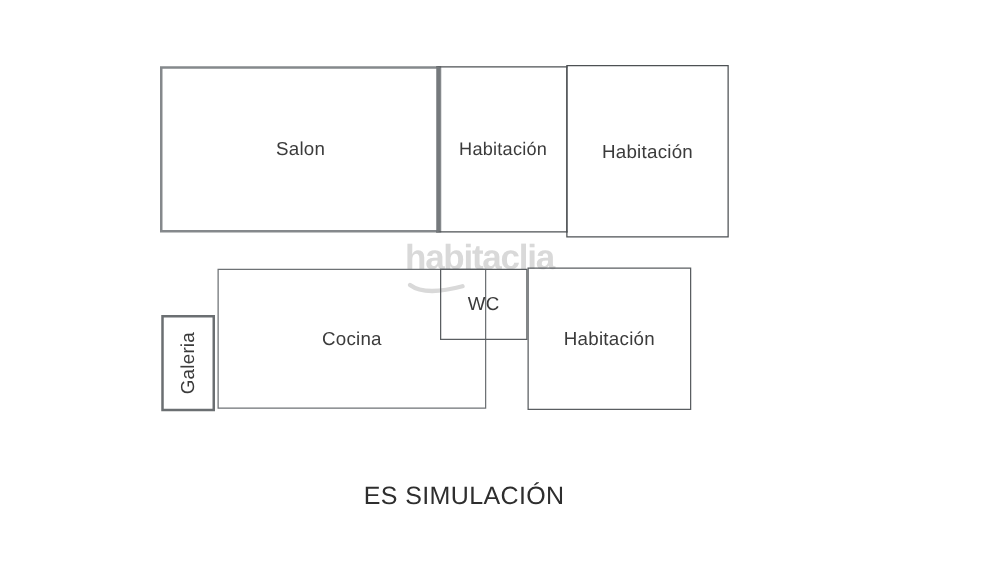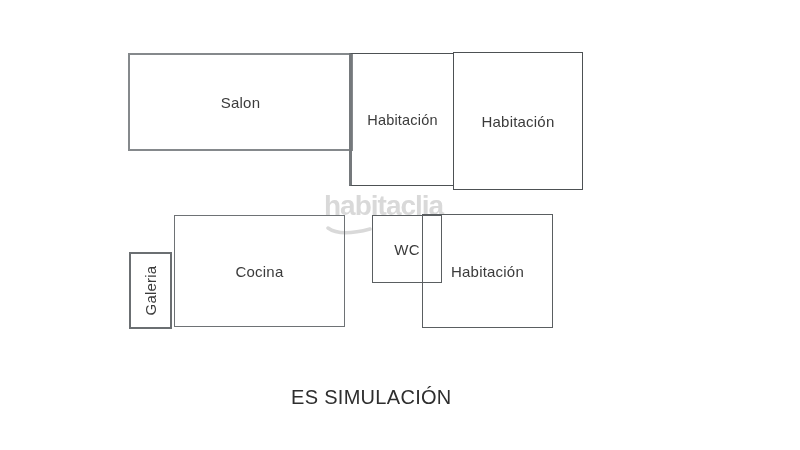--- a/index.html
+++ b/index.html
@@ -18,29 +18,29 @@
     z-index:2;
     box-sizing:border-box;
   }
   .room .lbl{
     color:#3b3b3b;
     font-size:15px;
     letter-spacing:0.2px;
     white-space:nowrap;
   }
   
-  .salon{left:128px;top:53px;width:225px;height:98px;border:2px solid #85898c;}
+  .salon{left:128px;top:53px;width:225px;height:133px;border:2px solid #85898c;}
   .hab-top-mid{left:349px;top:53px;width:105px;height:133px;border:1px solid #4d5154;border-left:3px solid #75797c;}
   .hab-top-mid .lbl{font-size:14.5px;}
   .hab-top-right{left:453px;top:52px;width:130px;height:138px;border:1px solid #4d5154;}
   
   .galeria{left:129px;top:252px;width:43px;height:77px;border:2px solid #6b6f72;}
   .galeria .lbl{transform:rotate(-90deg);}
-  .cocina{left:174px;top:215px;width:171px;height:112px;border:1.5px solid #6e7275;justify-content:center;}
-  .wc{left:372px;top:215px;width:70px;height:68px;border:1.5px solid #5a5e61;}
+  .cocina{left:174px;top:215px;width:215px;height:112px;border:1.5px solid #6e7275;justify-content:center;}
+  .wc{left:352px;top:215px;width:70px;height:57px;border:1.5px solid #5a5e61;}
   .hab-bottom{left:422px;top:214px;width:131px;height:114px;border:1.5px solid #5a5e61;}
   
   .watermark{
     position:absolute;
     left:324px;top:192px;
     z-index:1;
     color:#d9d9d9;
     font-size:28px;
     font-weight:bold;
     letter-spacing:-1px;

